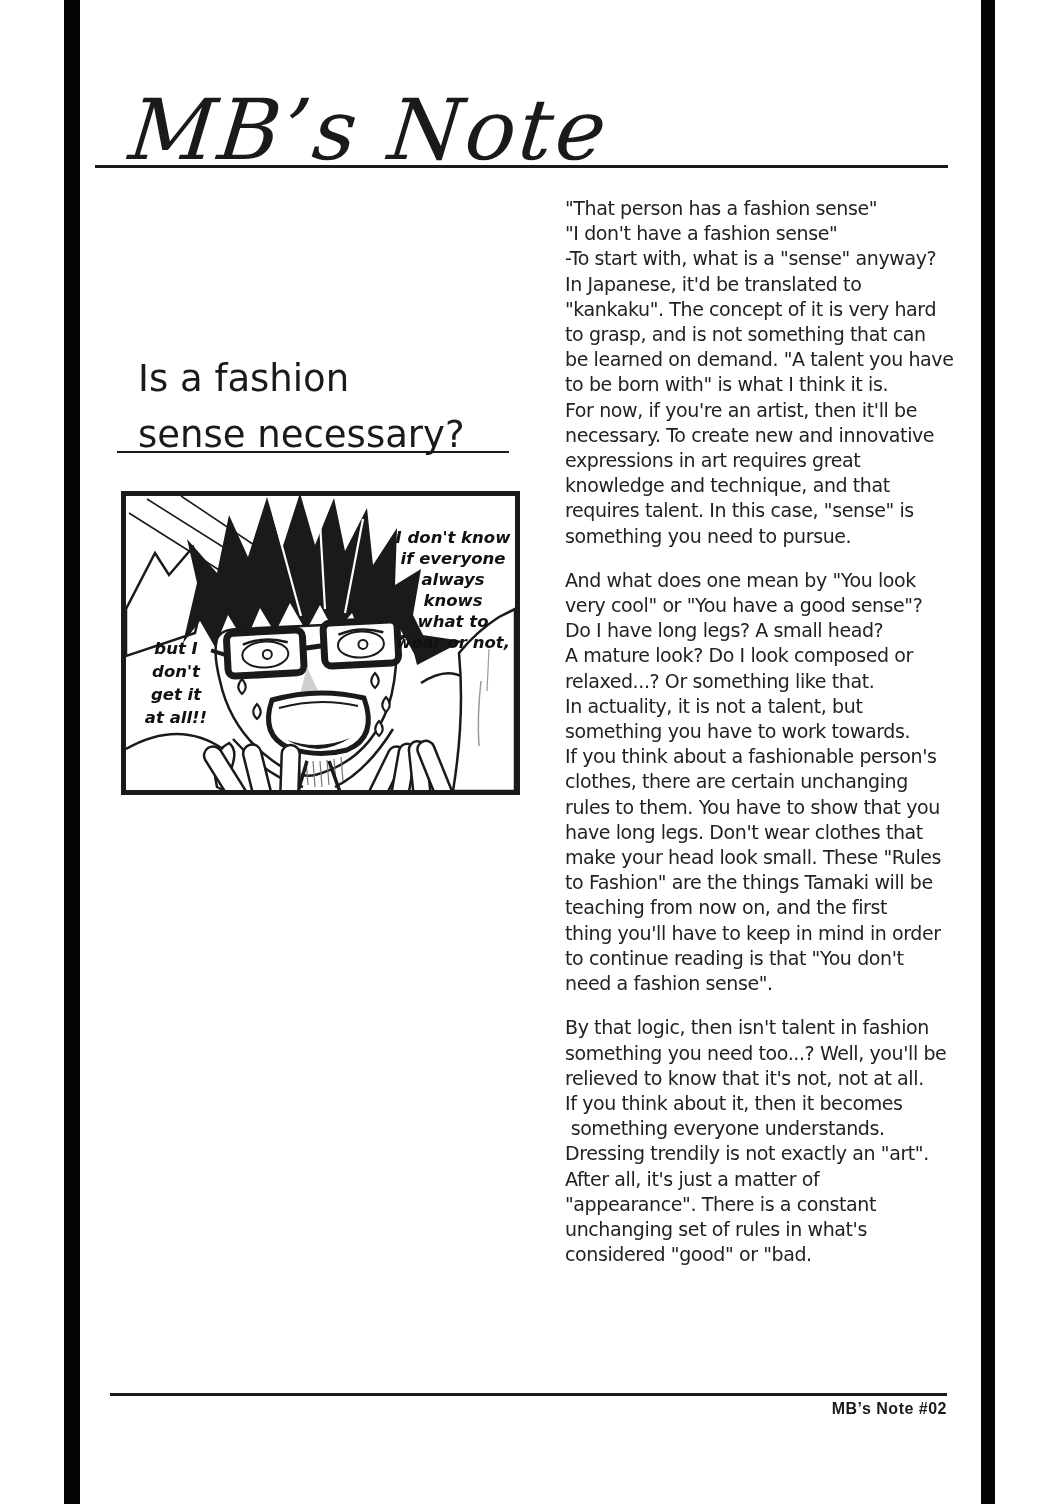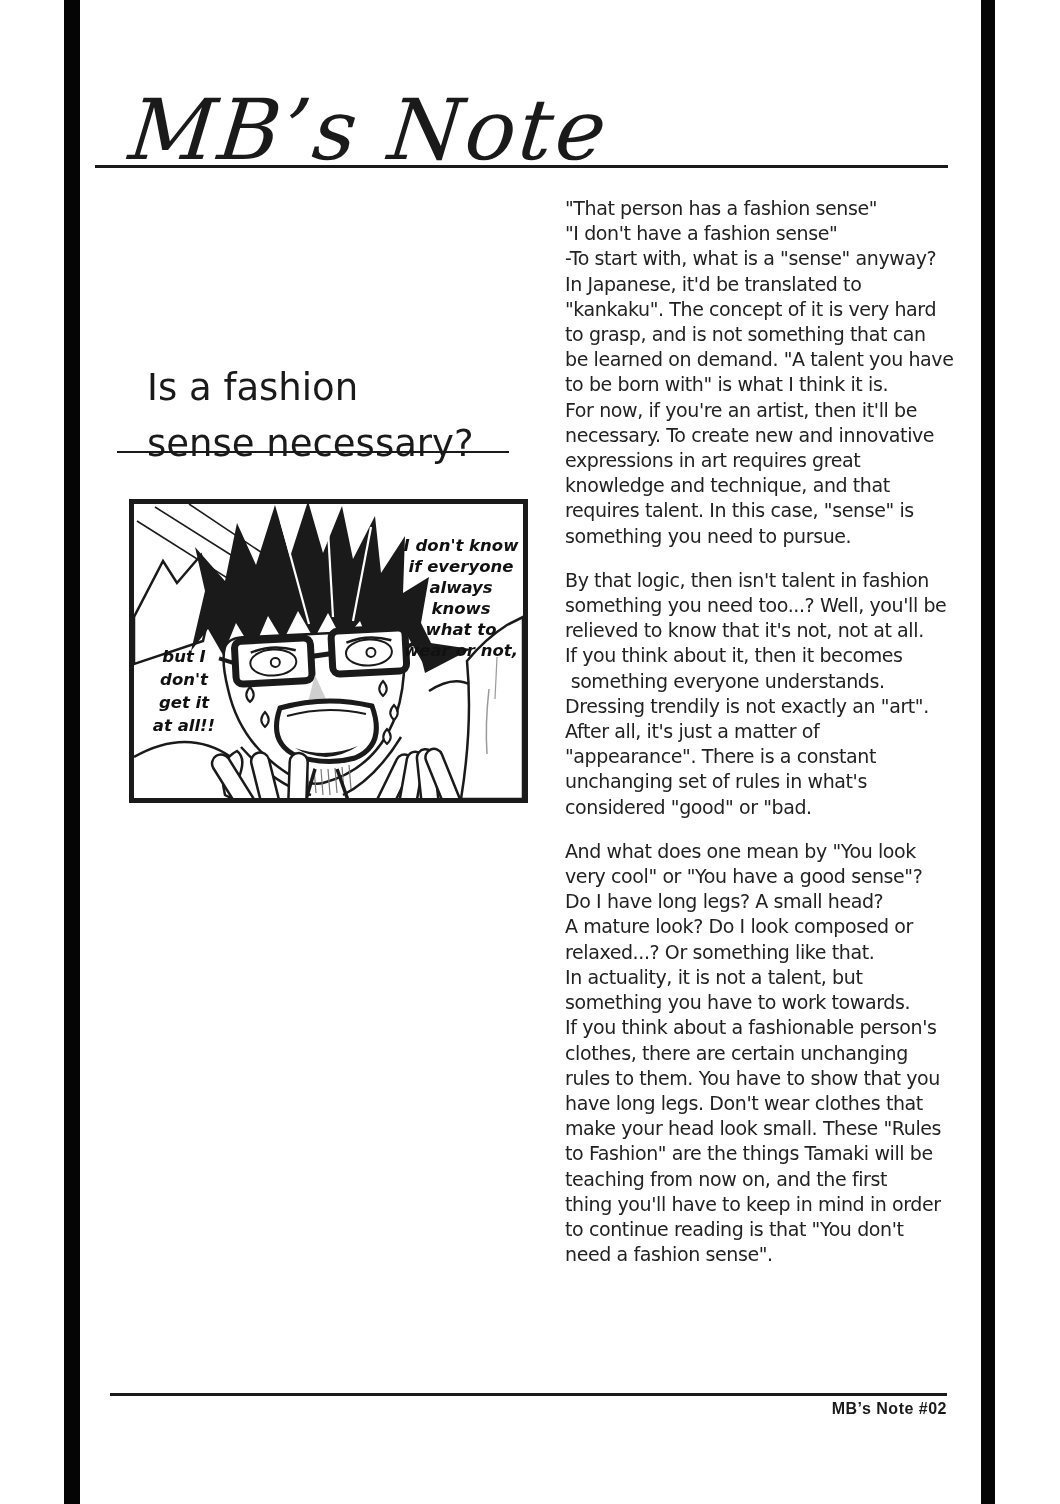--- a/index.html
+++ b/index.html
@@ -20,27 +20,27 @@
   }
   .title-rule{position:absolute; left:95px; top:165px; width:853px; height:3px; background:#1a1a1a;}
 
   .issue-number{
     position:absolute; left:106px; top:178px;
     font-family:"Liberation Sans", sans-serif; font-weight:100;
     font-size:102px; line-height:1; letter-spacing:3px;
   }
 
   .article-heading{
-    position:absolute; left:135px; top:348px; margin:12px;
+    position:absolute; left:135px; top:348px; margin:3px;
     font-size:37px; font-weight:500; line-height:56px;
     white-space:pre-line; letter-spacing:0px;
   }
   .heading-rule{position:absolute; left:117px; top:451px; width:392px; height:2px; background:#1a1a1a;}
 
-  .panel{position:absolute; left:113px; top:483px; width:399px; height:304px; margin:16px;}
+  .panel{position:absolute; left:113px; top:483px; width:399px; height:304px; margin:8px;}
   .panel svg{position:absolute; left:0; top:0; width:100%; height:100%;}
   .balloon{
     position:absolute; text-align:center; white-space:pre-line;
     font-weight:bold; font-style:italic; color:#111;
   }
   .balloon-right{left:272px; top:36px; width:120px; font-size:16.5px; line-height:21px;}
   .balloon-left{left:14px; top:146px; width:82px; font-size:16.5px; line-height:23px;}
 
   .body-col{position:absolute; left:565px; top:196px; width:412px;}
   .body-col p{
@@ -195,45 +195,45 @@
 "kankaku". The concept of it is very hard
 to grasp, and is not something that can
 be learned on demand. "A talent you have
 to be born with" is what I think it is.
 For now, if you're an artist, then it'll be
 necessary. To create new and innovative
 expressions in art requires great
 knowledge and technique, and that
 requires talent. In this case, "sense" is
 something you need to pursue.</p>
-    <p>By that logic, then isn't talent in fashion
-something you need too...? Well, you'll be
-relieved to know that it's not, not at all.
-If you think about it, then it becomes
- something everyone understands.
-Dressing trendily is not exactly an "art".
-After all, it's just a matter of
-"appearance". There is a constant
-unchanging set of rules in what's
-considered "good" or "bad.</p>
     <p>And what does one mean by "You look
 very cool" or "You have a good sense"?
 Do I have long legs? A small head?
 A mature look? Do I look composed or
 relaxed...? Or something like that.
 In actuality, it is not a talent, but
 something you have to work towards.
 If you think about a fashionable person's
 clothes, there are certain unchanging
 rules to them. You have to show that you
 have long legs. Don't wear clothes that
 make your head look small. These "Rules
 to Fashion" are the things Tamaki will be
 teaching from now on, and the first
 thing you'll have to keep in mind in order
 to continue reading is that "You don't
 need a fashion sense".</p>
+    <p>By that logic, then isn't talent in fashion
+something you need too...? Well, you'll be
+relieved to know that it's not, not at all.
+If you think about it, then it becomes
+ something everyone understands.
+Dressing trendily is not exactly an "art".
+After all, it's just a matter of
+"appearance". There is a constant
+unchanging set of rules in what's
+considered "good" or "bad.</p>
   </div>
 
   <div class="footer-rule"></div>
   <div class="footer-label">MB’s Note #02</div>
 
 </div>
 
 </body></html>

